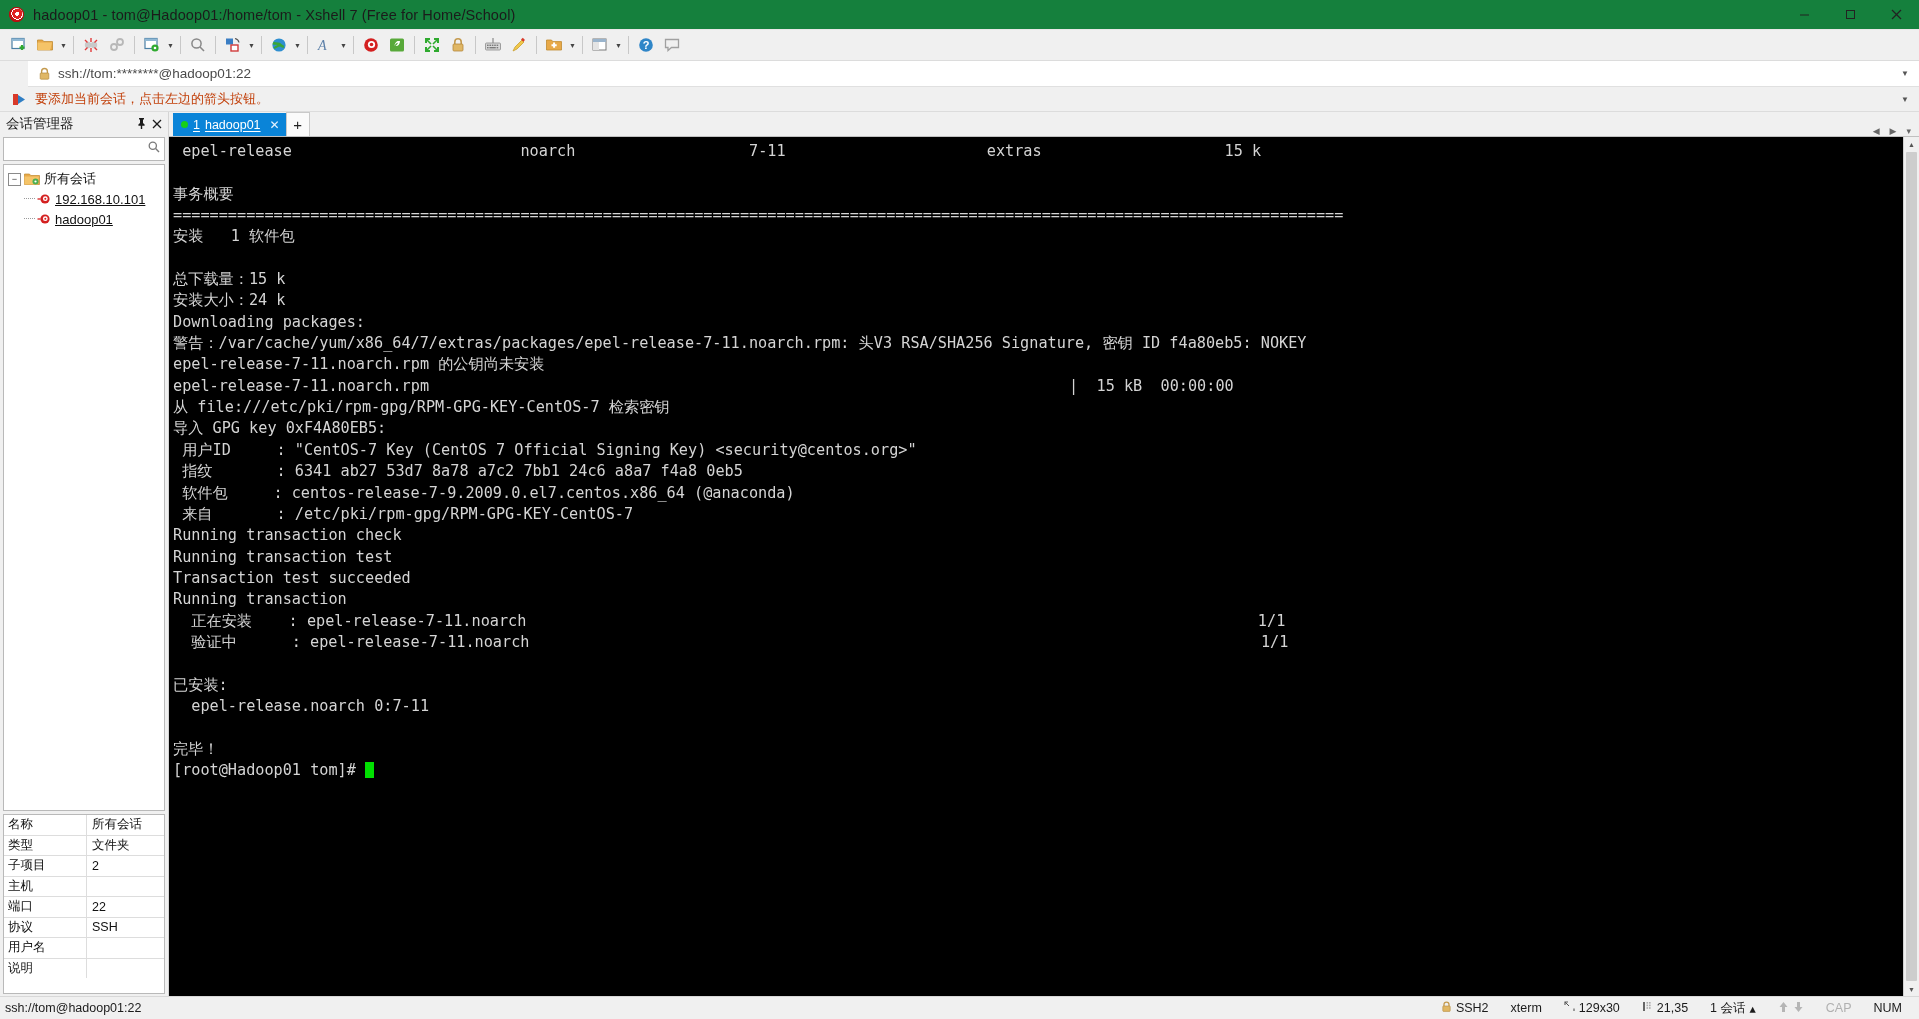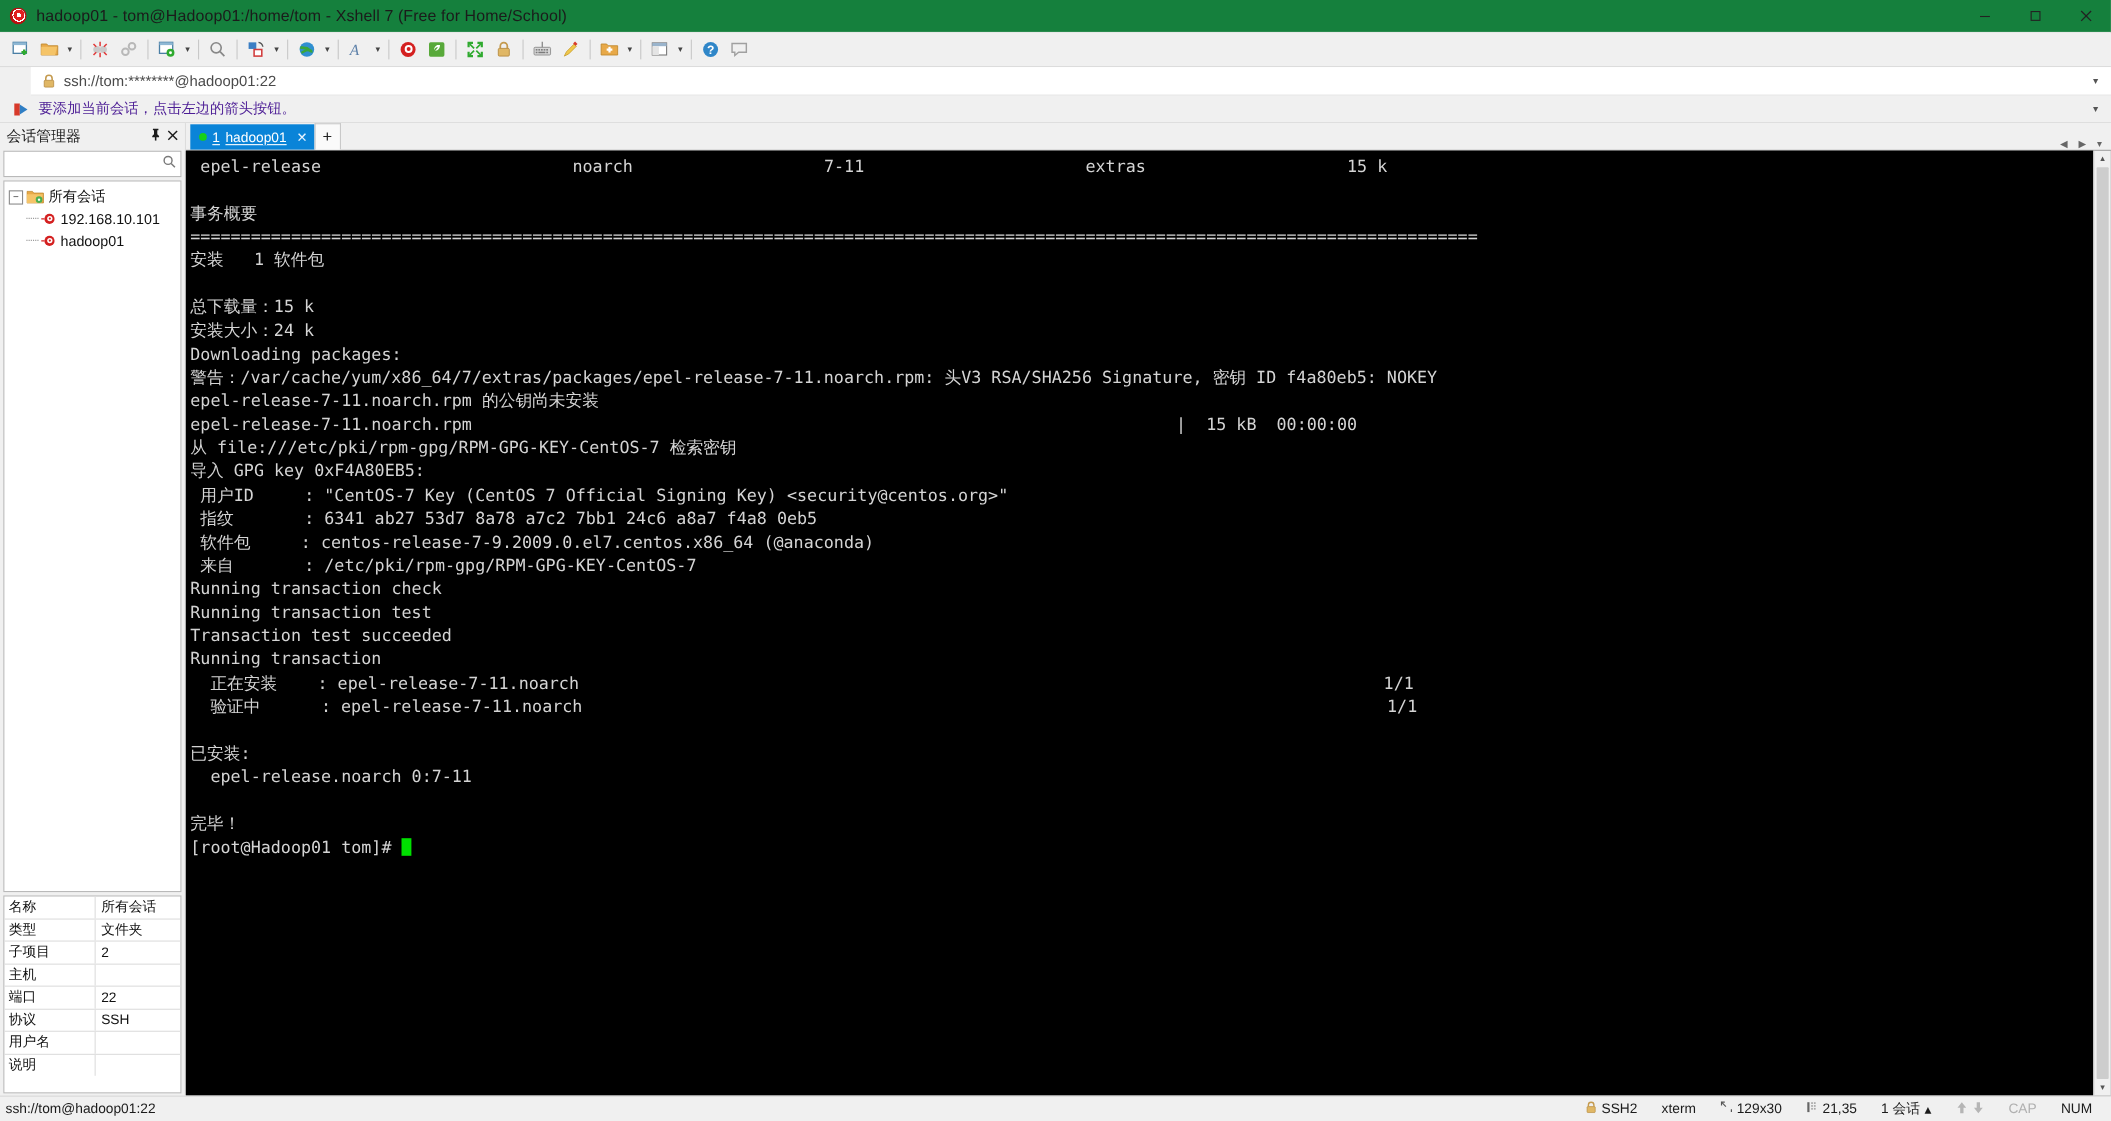--- a/index.html
+++ b/index.html
@@ -103,21 +103,21 @@
 
   
   .noticebar {
     height: 24px; min-height: 24px;
     background: #f0f0f0;
     display: flex; align-items: center;
     padding-left: 12px;
     border-bottom: 1px solid #dcdcdc;
   }
   .noticebar .notice-icon { margin-right: 8px; display:flex; }
-  .noticebar .notice-text { font-size: 13px; color: #4c1d95; }
+  .noticebar .notice-text { font-size: 13px; color: #c2410c; }
   .noticebar .notice-caret { margin-left:auto; margin-right: 10px; font-size: 8px; color:#555; }
 
   
   .bodyrow { flex: 1; display: flex; min-height: 0; background: #f0f0f0; }
 
   
   .sidebar {
     width: 168px; min-width: 168px;
     display: flex; flex-direction: column;
     background: #f0f0f0;
@@ -142,21 +142,21 @@
     font-size: 13px; color: #111;
   }
   .tree-row { display: flex; align-items: center; height: 20px; white-space: nowrap; }
   .tree-row .expander {
     width: 11px; height: 11px; border: 1px solid #8a8a8a; background: #fff;
     margin-left: 4px; margin-right: 3px;
     display: flex; align-items: center; justify-content: center;
     font-size: 9px; line-height: 9px; color: #333;
   }
   .tree-row .ico { margin-right: 4px; display: flex; }
-  .tree-row.child { padding-left: 20px; }
+  .tree-row.child { padding-left: 20px; text-decoration: underline; }
   .tree-row.child .dash {
     width: 11px; height: 1px; border-top: 1px dotted #9a9a9a; margin-right: 2px;
   }
   .sb-props {
     height: 178px; min-height: 178px; margin: 3px 3px 2px 3px;
     background: #fff; border: 1px solid #b9b9b9;
     display: flex; flex-direction: column;
     font-size: 12.5px; color: #111;
   }
   .prop-row { display: flex; height: 19.5px; border-bottom: 1px solid #ddd; align-items: center; }

